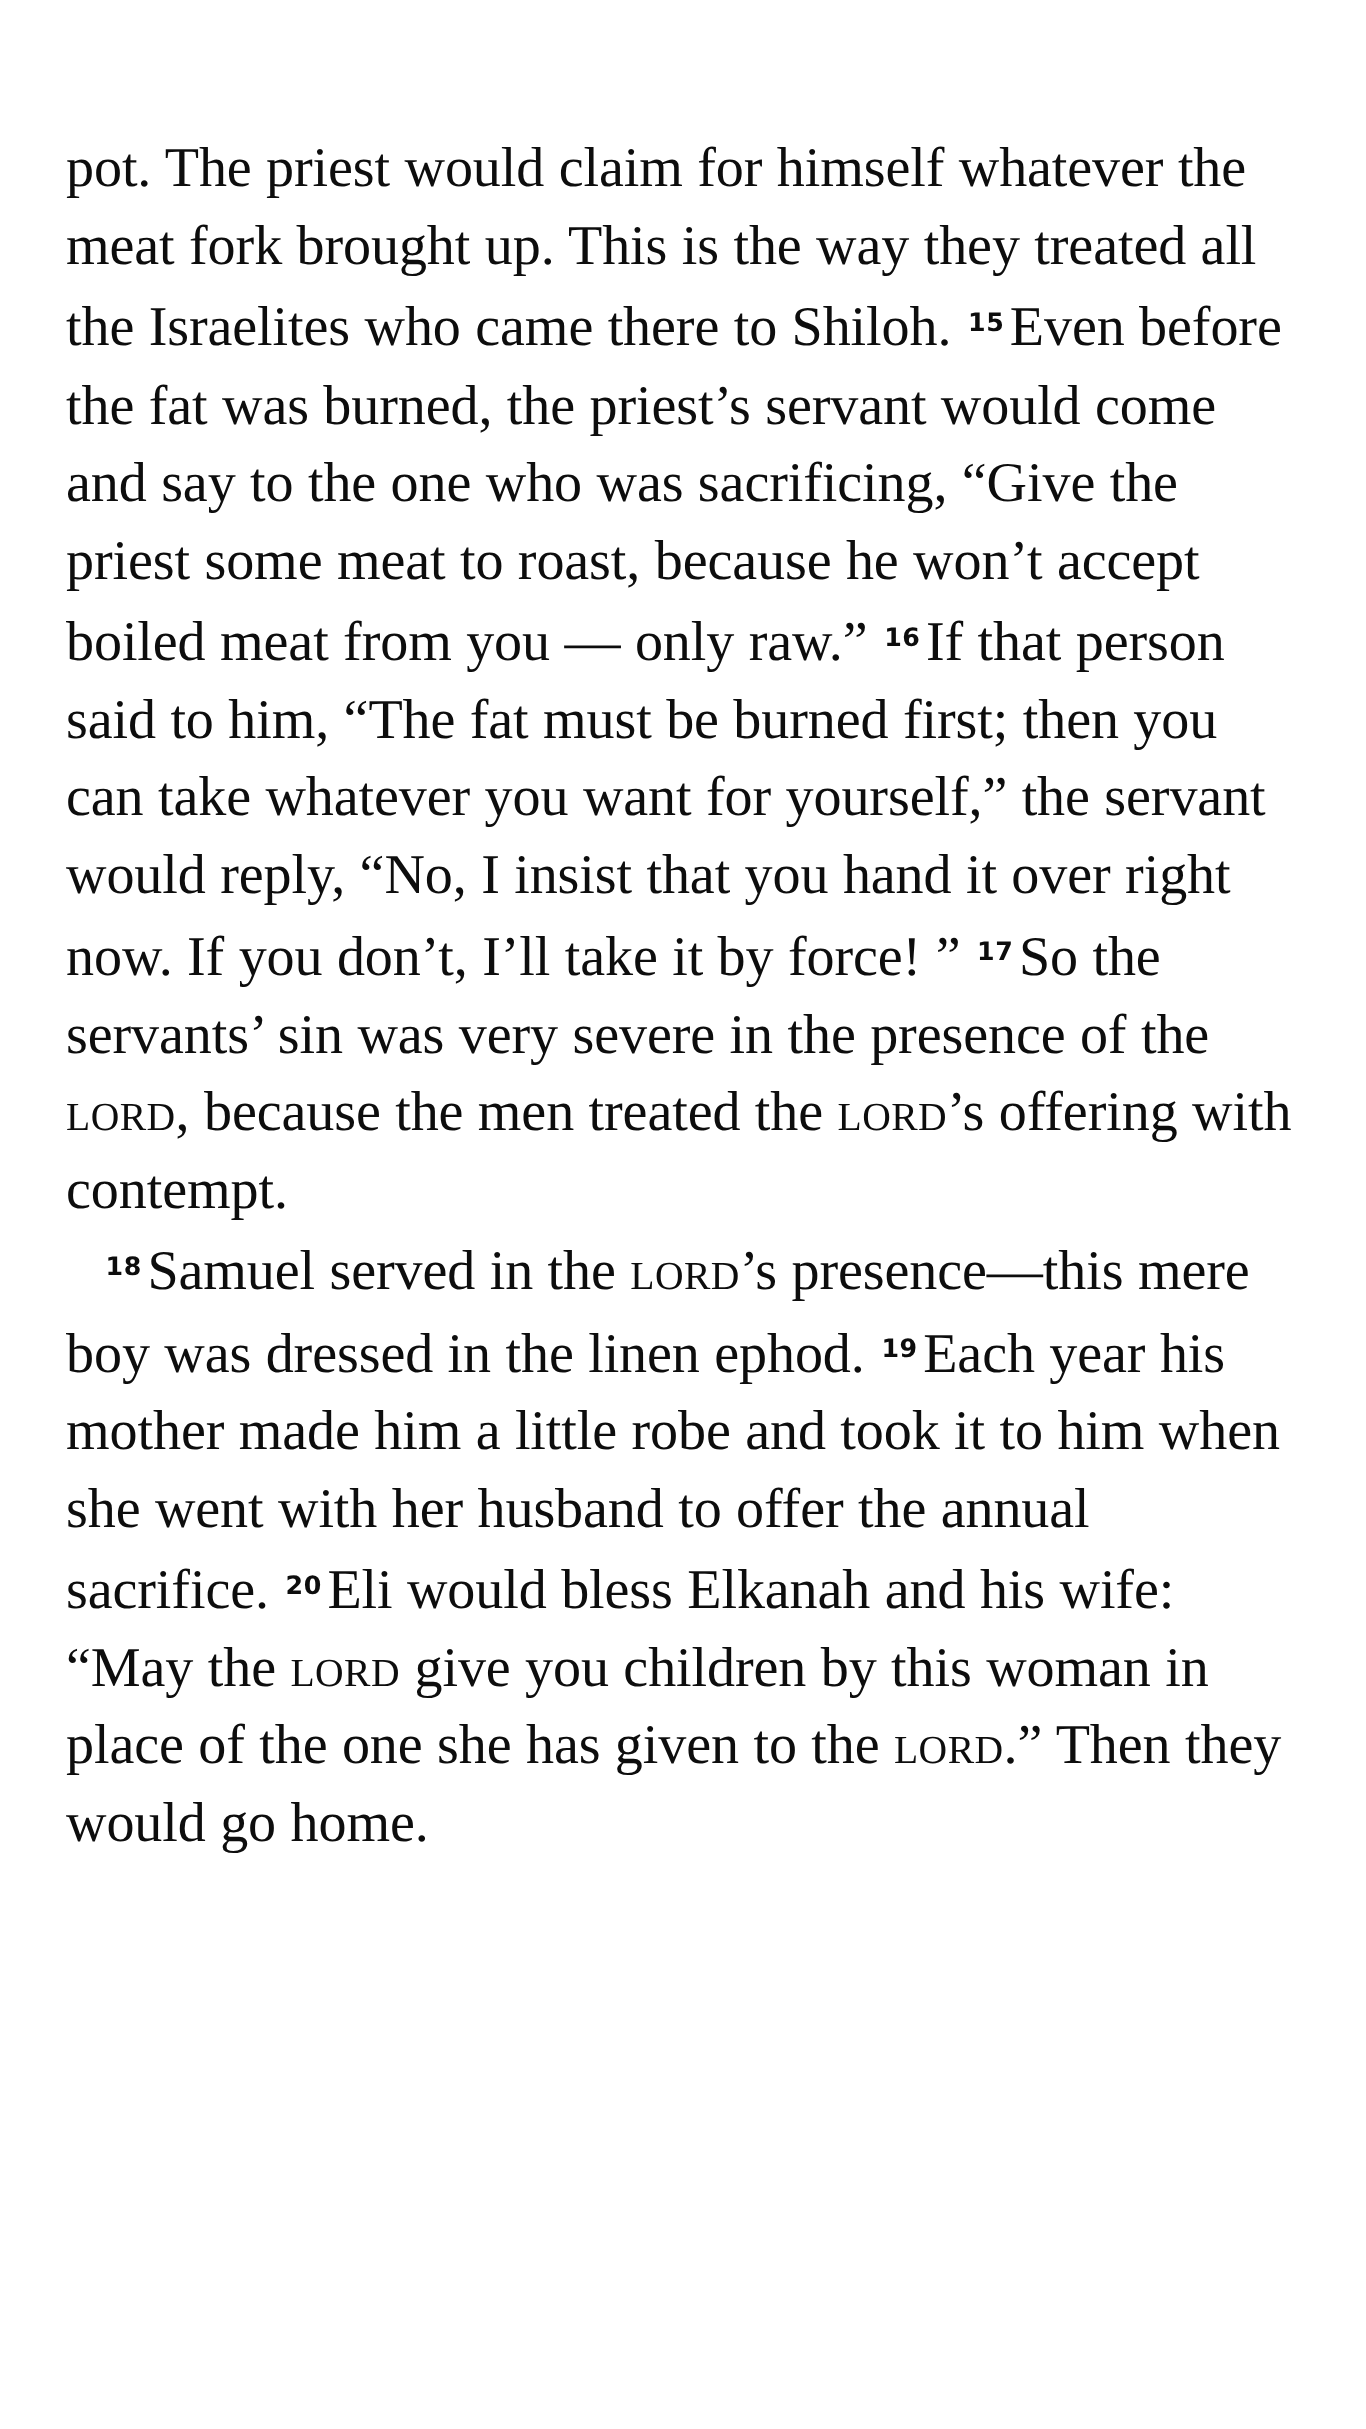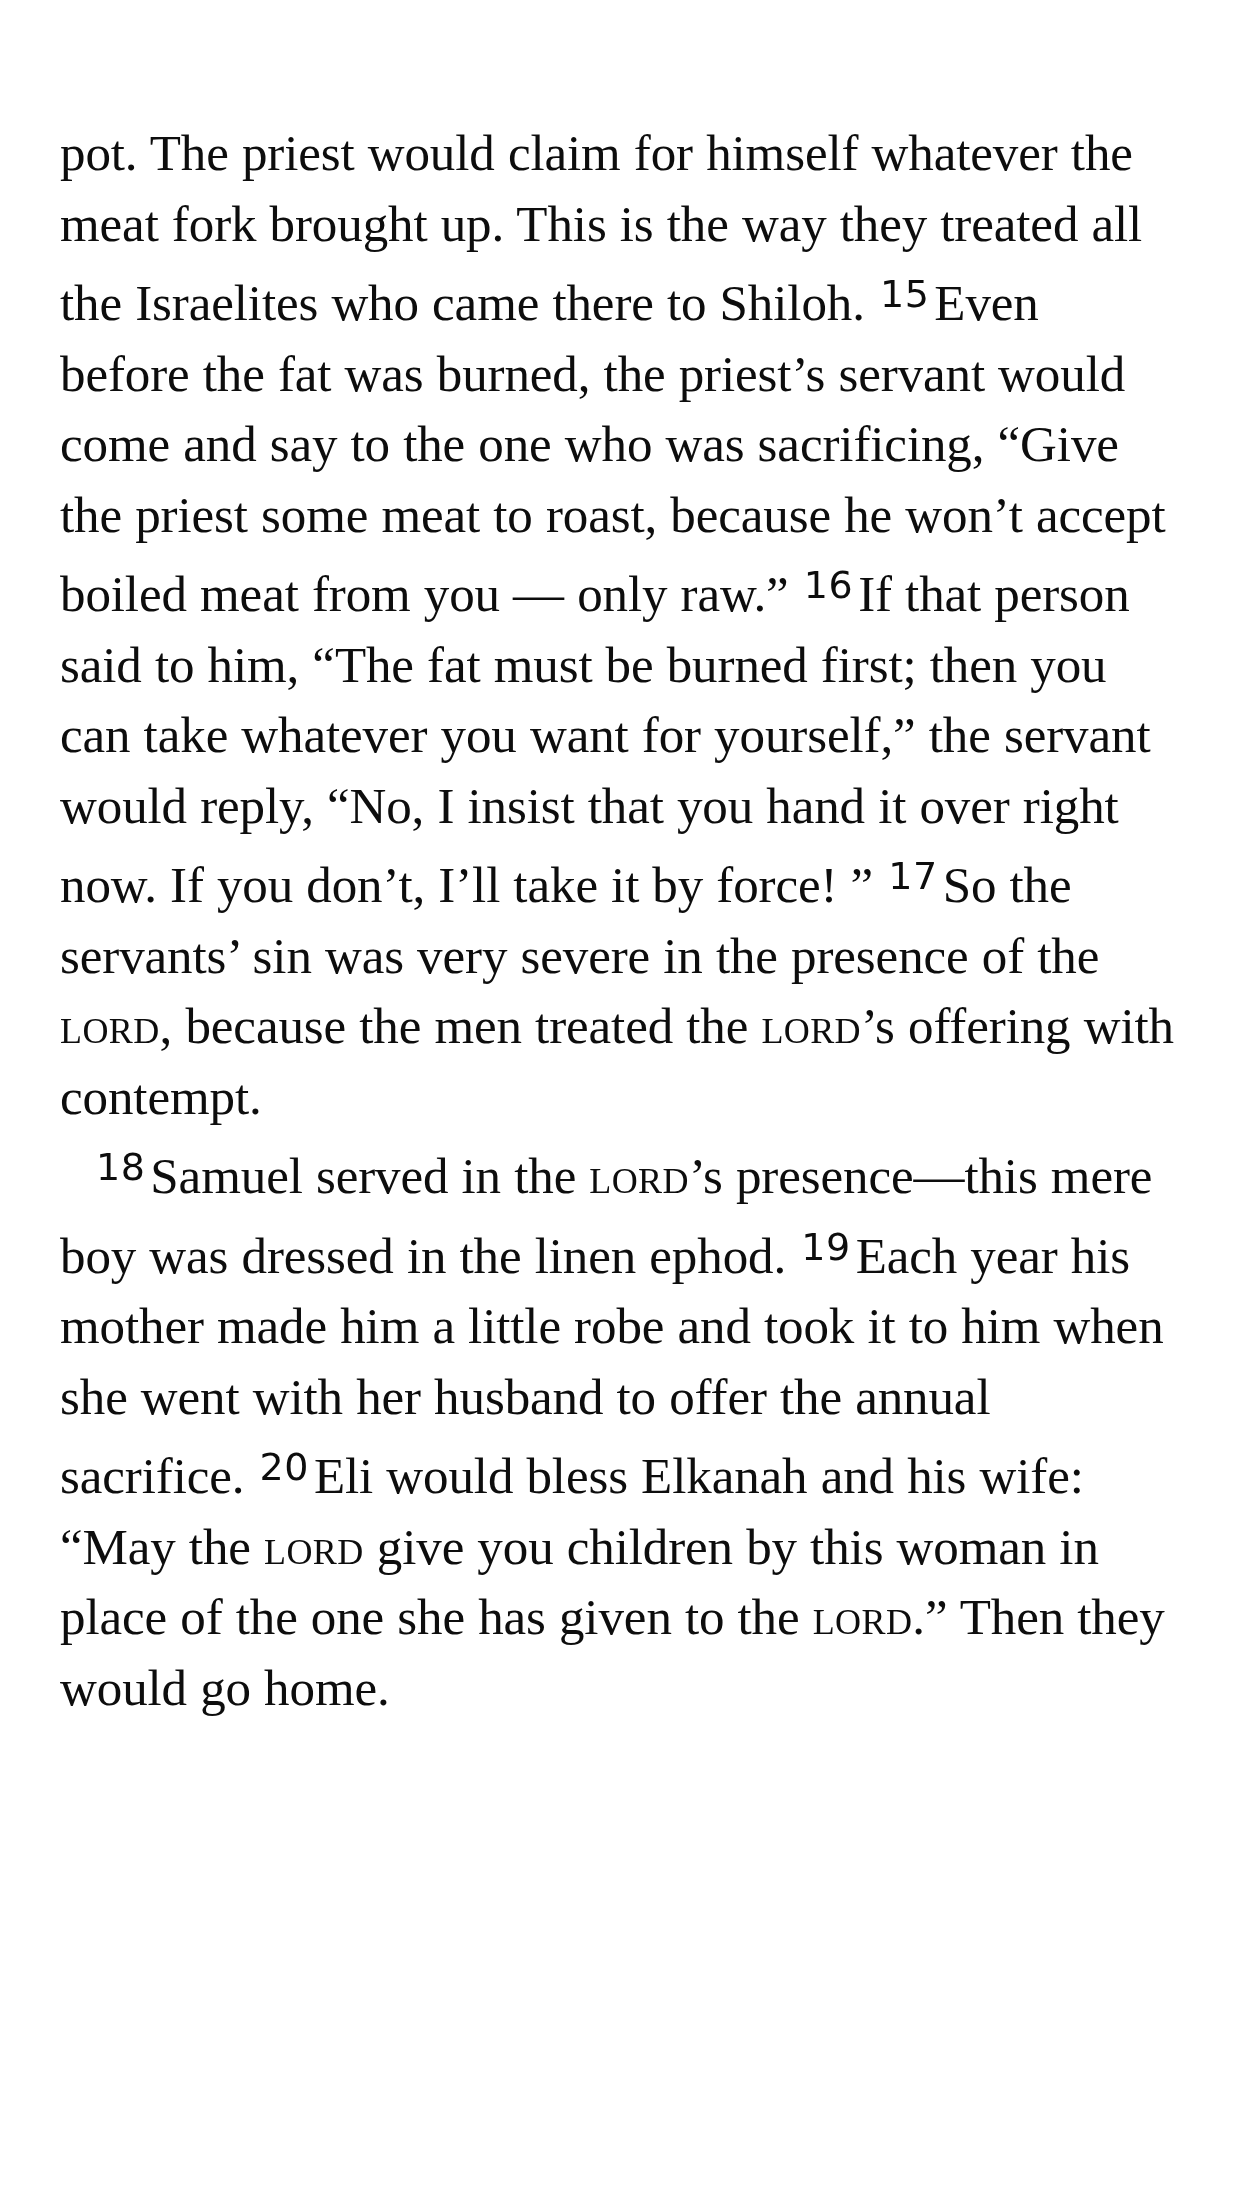--- a/index.html
+++ b/index.html
@@ -30,22 +30,22 @@
   }
   .para {
     margin: 0;
   }
   .para + .para {
     margin-top: 0px;
     text-indent: 34px;
   }
   .vnum {
     font-family: "DejaVu Sans", "Liberation Sans", sans-serif;
-    font-weight: normal;
-    font-size: 38px;
+    font-weight: bold;
+    font-size: 23px;
     vertical-align: 13px;
     letter-spacing: 0.5px;
     padding: 0 5px 0 2px;
   }
   .divine-name {
     font-variant: small-caps;
     text-transform: lowercase;
     letter-spacing: 0.4px;
     margin-top: 39px;
   }

